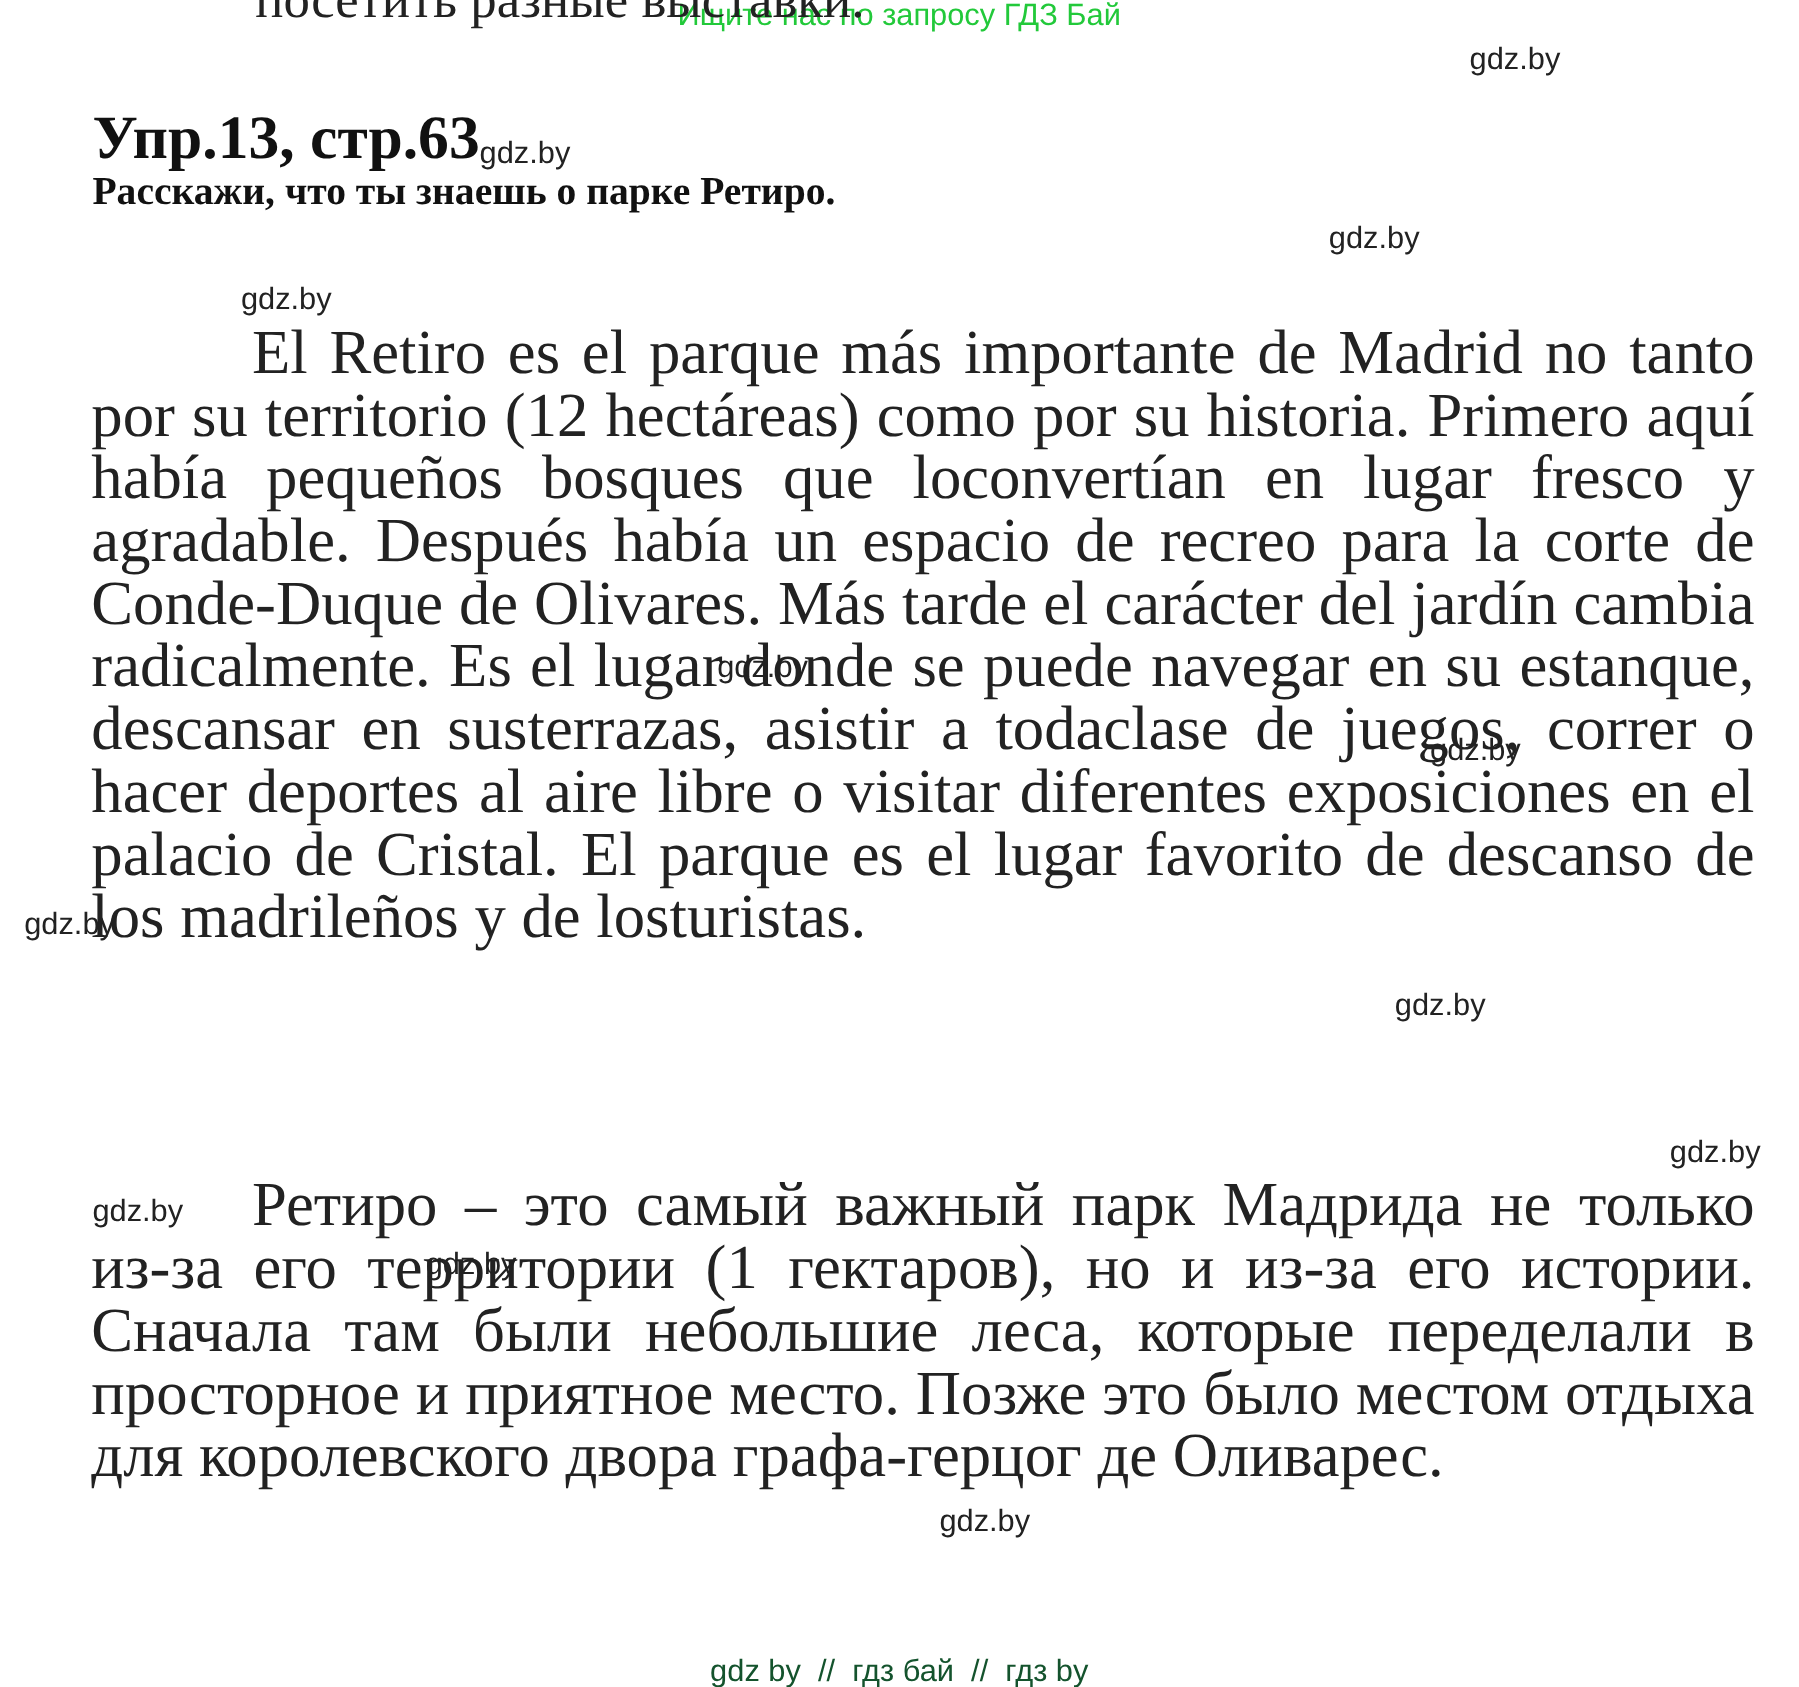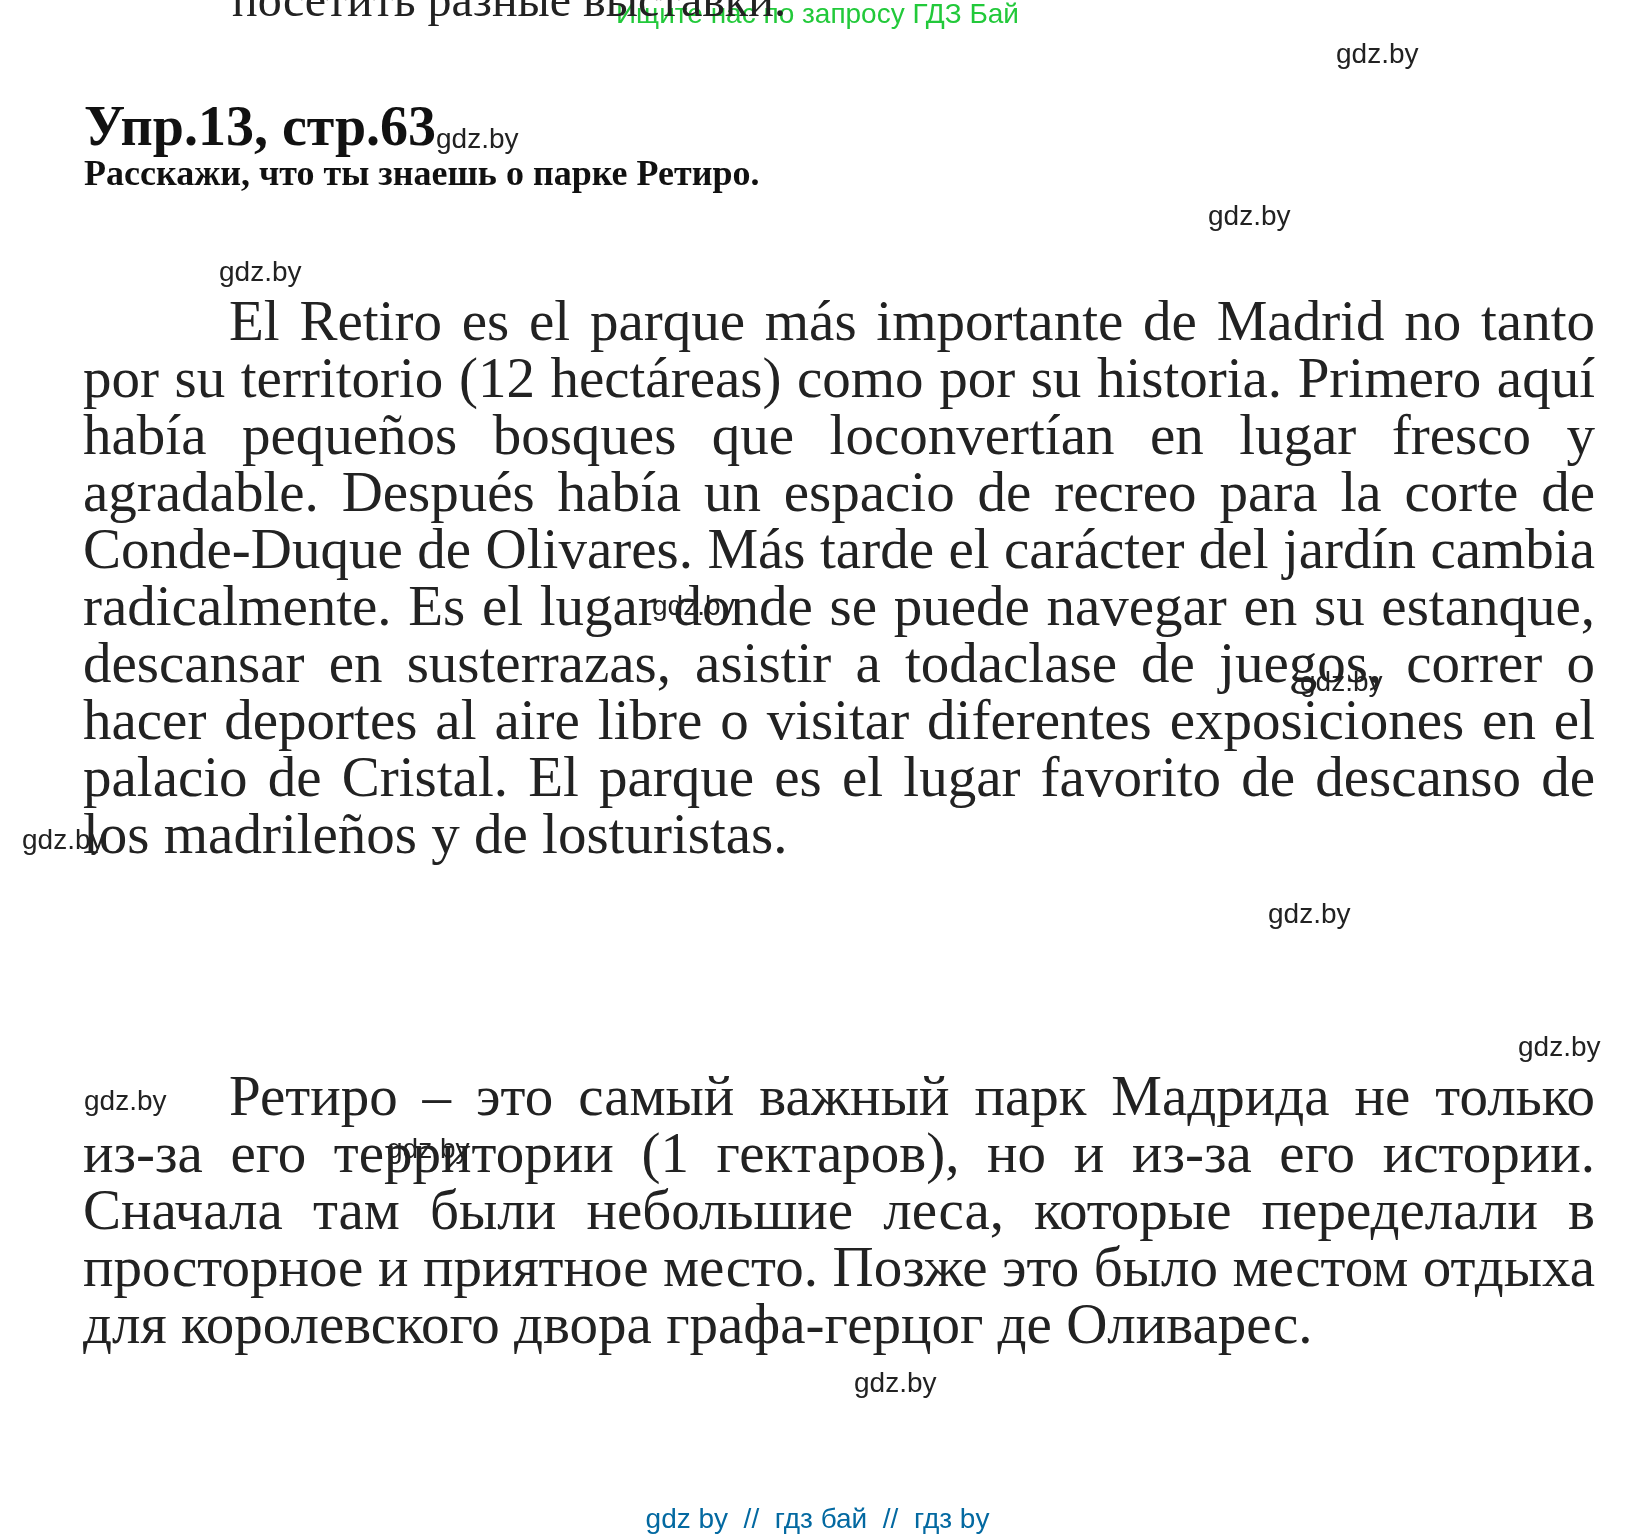--- a/index.html
+++ b/index.html
@@ -5,21 +5,21 @@
   html, body { margin:0; padding:0; background:#ffffff; }
   body { width:1635px; height:1534px; position:relative; overflow:hidden; }
   .abs { position:absolute; white-space:nowrap; }
   .banner { color:#22c93a; font-family:"Liberation Sans", sans-serif; font-size:28px; left:0; width:1635px; text-align:center; top:-2px; }
   .cutline { font-family:"Liberation Serif", serif; font-size:48px; color:#222; left:232px; top:-10px; }
   .h1 { font-family:"Liberation Serif", serif; font-weight:bold; font-size:56px; color:#111; left:84px; top:68px;margin-top:26px; }
   .h2 { font-family:"Liberation Serif", serif; font-weight:bold; font-size:36px; color:#111; left:84px; top:152px; }
   .wm { font-family:"Liberation Sans", sans-serif; font-size:28px; color:#222; }
   .para { position:absolute; left:83px; width:1512px; font-family:"Liberation Serif", serif; font-size:57px; color:#222; line-height:57px; text-align:justify; }
   .para .ind { display:inline-block; width:146px; }
-  .footer { font-family:"Liberation Sans", sans-serif; font-size:28px; color:#0369a1; left:0; width:1635px; text-align:center; top:1503px; }
+  .footer { font-family:"Liberation Sans", sans-serif; font-size:28px; color:#14532d; left:0; width:1635px; text-align:center; top:1503px; }
 </style>
 </head>
 <body>
 
 <div class="abs banner">Ищите нас по запросу ГДЗ Бай</div>
 <div class="abs cutline" style="clip-path: inset(20px 0 0 0); top:-28px;">посетить разные выставки.</div>
 
 <div class="abs h1">Упр.13, стр.63</div>
 <div class="abs h2">Расскажи, что ты знаешь о парке Ретиро.</div>
 

